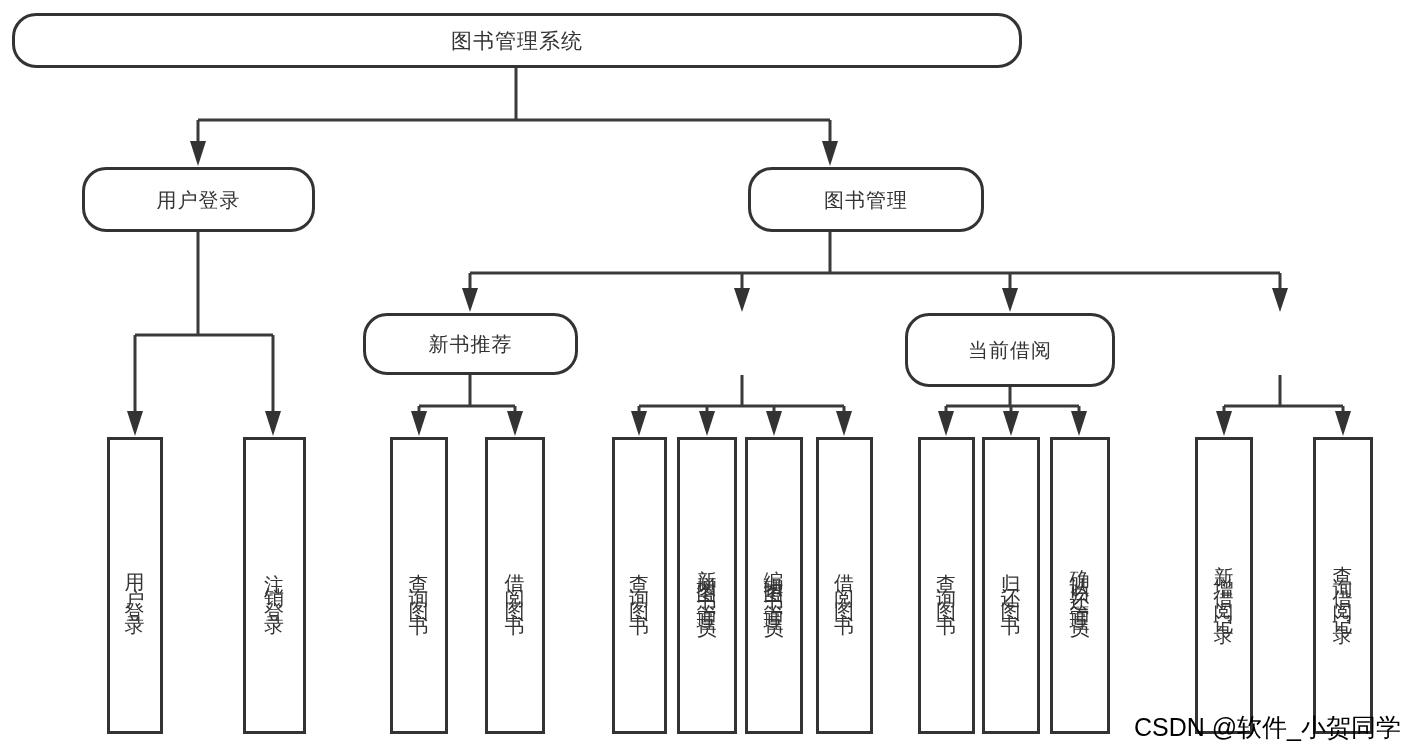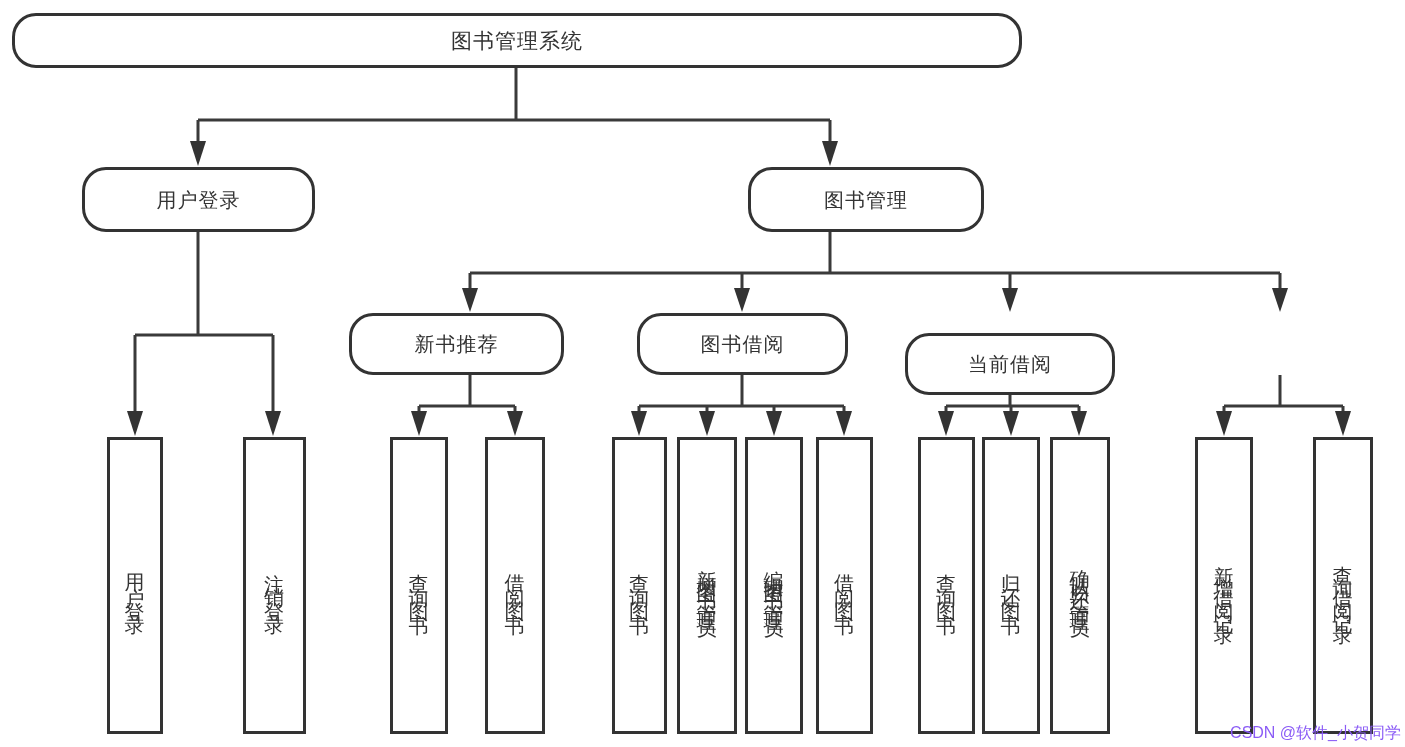--- a/index.html
+++ b/index.html
@@ -49,22 +49,22 @@
     text-orientation: mixed;
     font-size: 20px;
   }
   .sp-wide  { letter-spacing: 14px; }
   .sp-mid   { letter-spacing: 12px; }
   .sp-tight { letter-spacing: 7px; }
   .watermark {
     position: absolute;
     right: 4px;
     bottom: 3px;
-    font-size: 16px;
-    color: #8b5cf6;
+    font-size: 25px;
+    color: #000000;
     z-index: 5;
     white-space: nowrap;
   }
 </style>
 </head>
 <body>
 
 <div class="stage">
 
   <svg class="connectors" width="1405" height="747" viewBox="0 0 1405 747">
@@ -101,23 +101,22 @@
     <path d="M1280,375 V406 M1224,406 H1343 M1224,406 V420 M1343,406 V420"></path>
     <polygon points="1224,436 1216,411 1232,411"></polygon>
     <polygon points="1343,436 1335,411 1351,411"></polygon>
   </svg>
 
   <div class="box h root-box" style="left:12px; top:13px; width:1010px; height:55px;">图书管理系统</div>
 
   <div class="box h" style="left:82px; top:167px; width:233px; height:65px;">用户登录</div>
   <div class="box h" style="left:712px; top:167px; width:236px; height:65px;margin-left:36px;">图书管理</div>
 
-  <div class="box h" style="left:349px; top:313px; width:215px; height:62px;text-align:center;">新书推荐</div>
-  <div class="box h" style="left:637px; top:313px; width:211px; height:62px;">图书借阅</div>
-  <div class="box h" style="left:905px; top:313px; width:210px; height:62px;margin-top:20px;">当前借阅</div>
+  <div class="box h" style="left:363px; top:313px; width:215px; height:62px;text-align:center;">新书推荐</div>
+  <div class="box h" style="left:905px; top:313px; width:210px; height:74px;">当前借阅</div>
 
   <div class="box v sp-wide" style="left:107px; top:437px; width:56px; height:297px;">用户登录</div>
   <div class="box v sp-wide" style="left:243px; top:437px; width:63px; height:297px;">注销登录</div>
 
   <div class="box v sp-wide" style="left:390px; top:437px; width:58px; height:297px;">查询图书</div>
   <div class="box v sp-wide" style="left:485px; top:437px; width:60px; height:297px;">借阅图书</div>
 
   <div class="box v sp-wide" style="left:612px; top:437px; width:55px; height:297px;">查询图书</div>
   <div class="box v sp-tight" style="left:677px; top:437px; width:60px; height:297px;">新增图书（管理员）</div>
   <div class="box v sp-tight" style="left:745px; top:437px; width:58px; height:297px;">编辑图书（管理员）</div>

